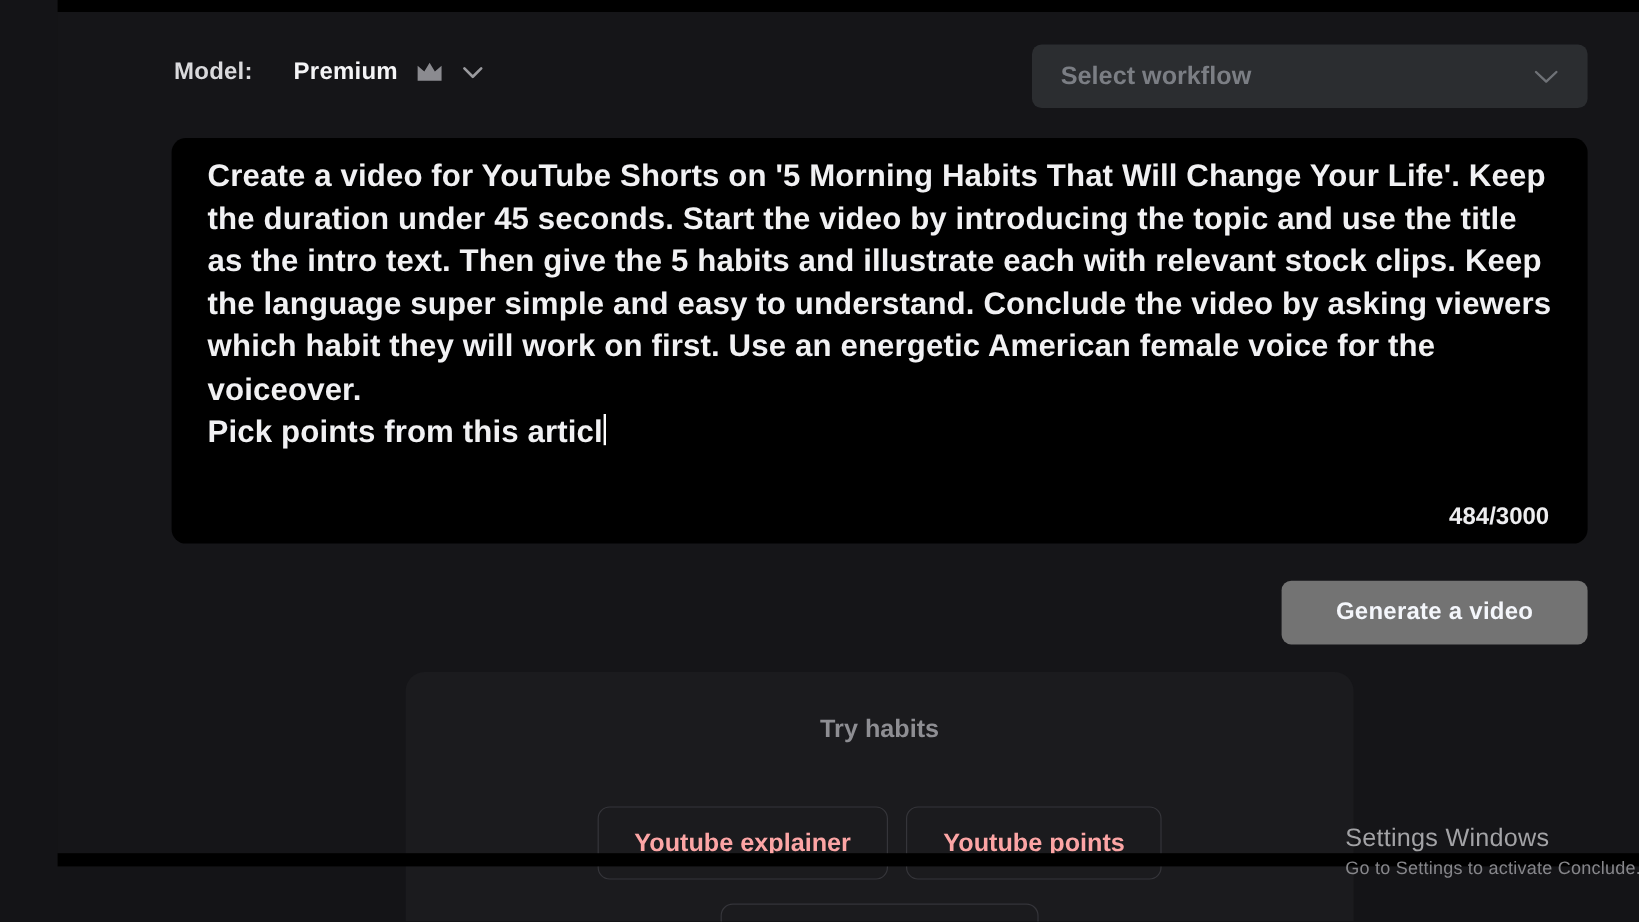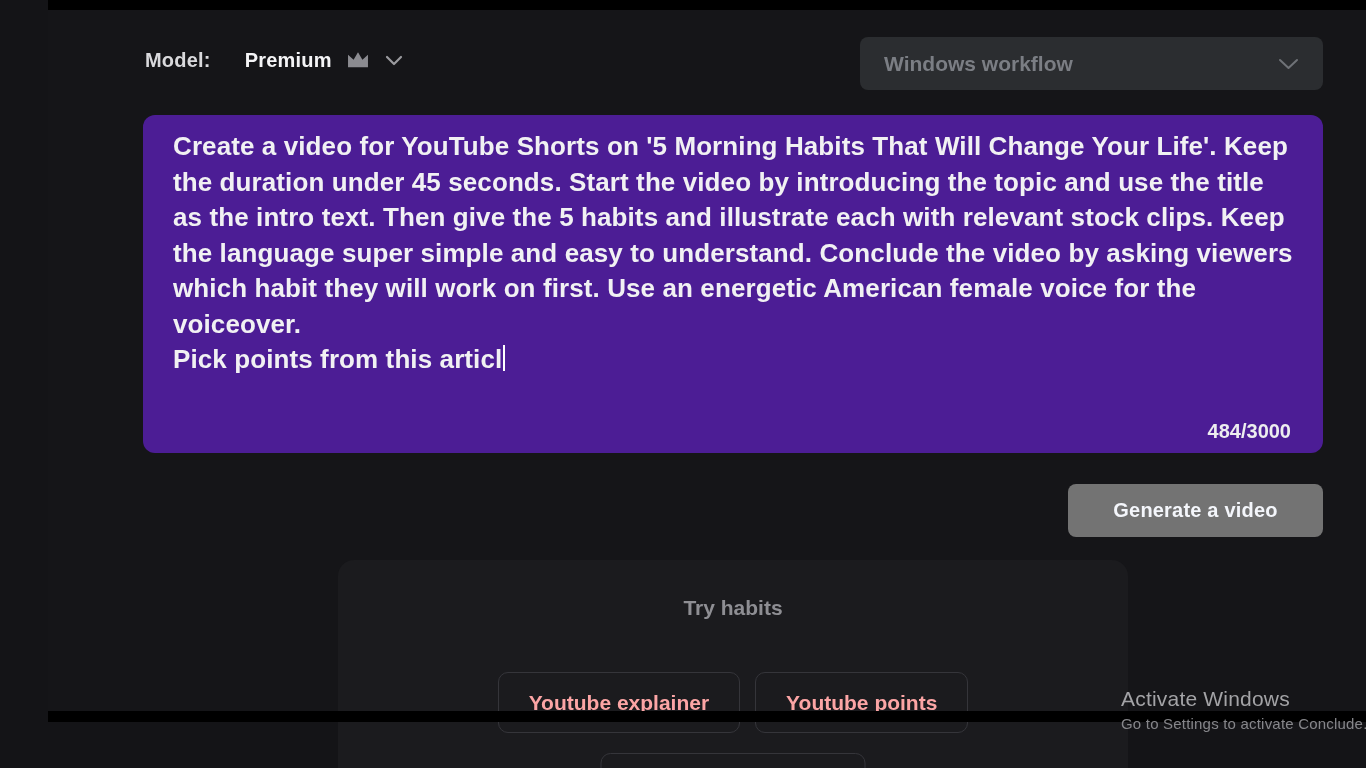--- a/index.html
+++ b/index.html
@@ -27,21 +27,21 @@
     position: absolute; left: 812px; top: 37px; width: 463px; height: 53px;
     background: #2b2d30; border-radius: 8px;
     display: flex; align-items: center; justify-content: space-between;
     padding: 0 24px; cursor: pointer;
   }
   .workflow-placeholder { font-size: 21px; font-weight: 600; color: #7b7e84; }
 
   
   .prompt-box {
     position: absolute; left: 95px; top: 115px; width: 1180px; height: 338px;
-    background: #4c1d95; border-radius: 12px;
+    background: #000000; border-radius: 12px;
   }
   .prompt-text {
     position: absolute; left: 30px; top: 14px; width: 1125px;
     font-size: 26px; line-height: 35.5px; font-weight: 700;
     color: #f1f1f3; letter-spacing: .1px;
   }
   .prompt-text span { white-space: pre-wrap; }
   .caret {
     display: inline-block; width: 2px; height: 26px;
     background: #ffffff; vertical-align: -3px; margin-left: 1px;
@@ -111,21 +111,21 @@
       </svg>
     </span>
     <span class="model-chevron">
       <svg width="18" height="11" viewBox="0 0 18 11">
         <polyline points="2,2 9,9 16,2" fill="none" stroke="#9a9a9e" stroke-width="2.2" stroke-linecap="round" stroke-linejoin="round"></polyline>
       </svg>
     </span>
   </div>
 
   <div class="workflow-select">
-    <span class="workflow-placeholder">Windows workflow</span>
+    <span class="workflow-placeholder">Select workflow</span>
     <span>
       <svg width="21" height="12" viewBox="0 0 21 12">
         <polyline points="2,2 10.5,10 19,2" fill="none" stroke="#6f7277" stroke-width="2" stroke-linecap="round" stroke-linejoin="round"></polyline>
       </svg>
     </span>
   </div>
 
   <div class="prompt-box">
     <div class="prompt-text">
       <span>Create a video for YouTube Shorts on '5 Morning Habits That Will Change Your Life'. Keep the duration under 45 seconds. Start the video by introducing the topic and use the title as the intro text. Then give the 5 habits and illustrate each with relevant stock clips. Keep the language super simple and easy to understand. Conclude the video by asking viewers which habit they will work on first. Use an energetic American female voice for the voiceover.
@@ -141,17 +141,17 @@
     <div class="suggest-row">
       <button class="suggest-btn">Youtube explainer</button>
       <button class="suggest-btn">Youtube points</button>
     </div>
     <button class="suggest-btn-partial"></button>
   </div>
 
   <div class="letterbox bottom"></div>
 
   <div class="watermark">
-    <div class="watermark-line1">Activate Windows</div>
+    <div class="watermark-line1">Settings Windows</div>
     <div class="watermark-line2">Go to Settings to activate Conclude.</div>
   </div>
 
 </div>
 
 </body></html>

